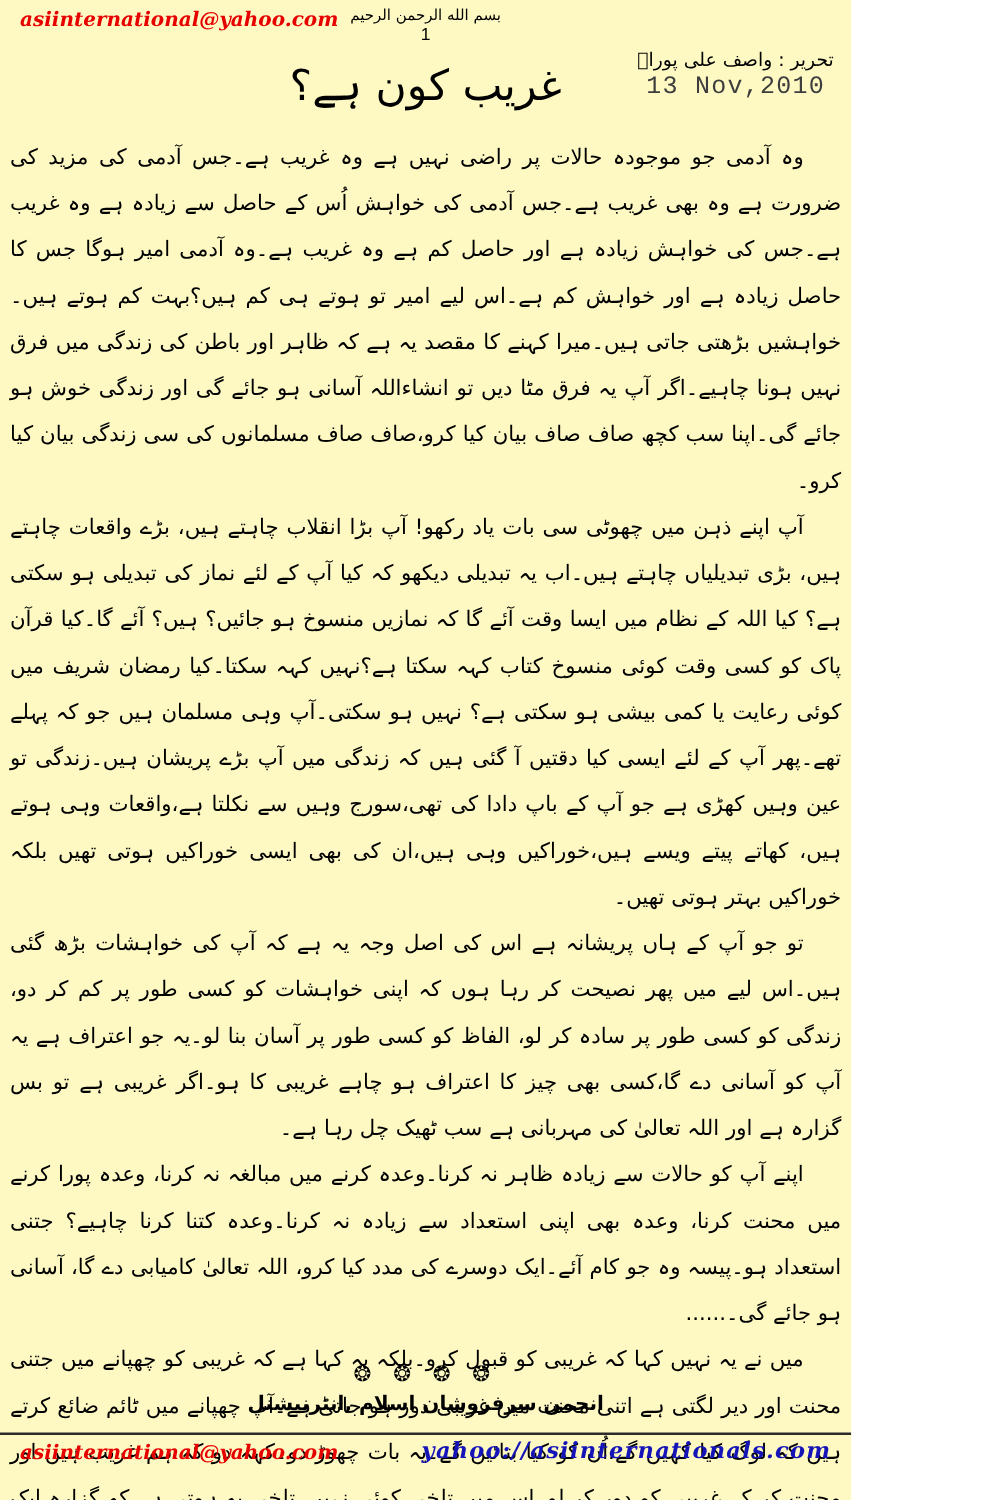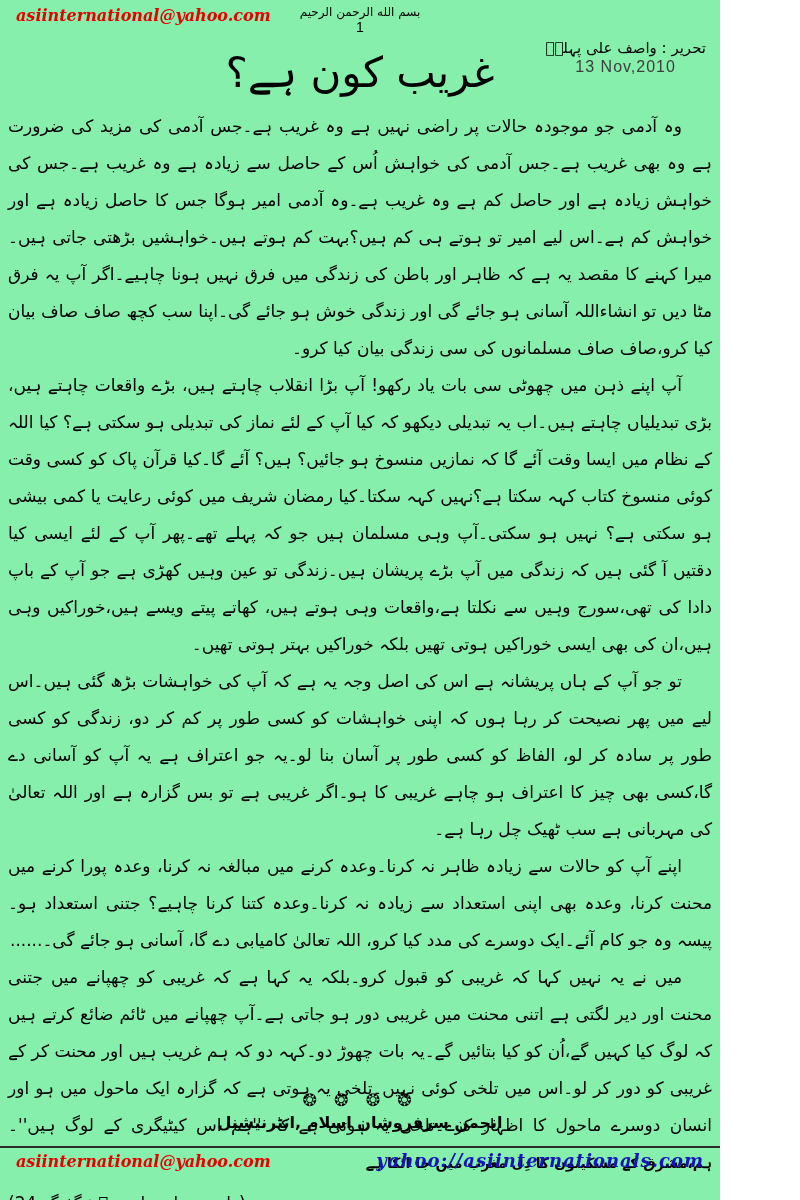--- a/index.html
+++ b/index.html
@@ -1,23 +1,22 @@
 <!DOCTYPE html>
 <html lang="ur" dir="ltr"><head>
 <meta charset="utf-8">
 <style>
   html,body{margin:0;padding:0;background:#ffffff;}
   .page{
     position:relative;
     width:681px;height:1200px;
-    background:#86efac;
+    background:#fef9c3;
     font-family:"DejaVu Sans",sans-serif;
     color:#000;
     overflow:hidden;
-    padding-left:39px;
   }
   
   .hdr-email{
     position:absolute;left:16px;top:6px;
     font-family:"DejaVu Serif",serif;
     font-style:italic;font-weight:bold;
     font-size:16px;color:#e60000;
     text-decoration:none;
   }
   .bismillah-wrap{
@@ -26,27 +25,27 @@
   }
   .bismillah{font-size:12px;line-height:16px;}
   .page-num{font-size:14px;line-height:14px;font-family:"Liberation Sans",sans-serif;}
   .writer-block{
     position:absolute;right:14px;top:38px;
     text-align:center;direction:rtl;
   }
   .writer-line{font-size:15px;line-height:20px;}
   .date-line{
     direction:ltr;
-    font-family:Liberation Sans, sans-serif;
-    font-size:16px;color:#3d3d3d;letter-spacing:1px;
+    font-family:Liberation Mono, monospace;
+    font-size:20px;color:#3d3d3d;letter-spacing:1px;
   }
   .doc-title{
     position:absolute;left:0;right:0;top:48px;
     text-align:center;direction:rtl;
-    font-size:42px;font-weight:normal;margin:0;
+    font-size:34px;font-weight:normal;margin:0;
   }
   
   .body-text{
     position:absolute;top:108px;left:8px;right:8px;
     direction:rtl;text-align:justify;
   }
   .para{
     margin:0;padding:0;
     font-size:17px;line-height:37px;
     text-indent:30px;
@@ -91,21 +90,21 @@
 <div class="page">
 
   <a class="hdr-email" href="#">asiinternational@yahoo.com</a>
 
   <div class="bismillah-wrap">
     <div class="bismillah">بسم الله الرحمن الرحيم</div>
     <div class="page-num">1</div>
   </div>
 
   <div class="writer-block">
-    <div class="writer-line">تحریر : واصف علی پہلےؒ</div>
+    <div class="writer-line">تحریر : واصف علی پوراؒ</div>
     <div class="date-line">13 Nov,2010</div>
   </div>
 
   <h1 class="doc-title">غریب کون ہے؟</h1>
 
   <div class="body-text">
     <p class="para"><span>وہ آدمی جو موجودہ حالات پر راضی نہیں ہے وہ غریب ہے۔جس آدمی کی مزید کی ضرورت ہے وہ بھی غریب ہے۔جس آدمی کی خواہش اُس کے حاصل سے زیادہ ہے وہ غریب ہے۔جس کی خواہش زیادہ ہے اور حاصل کم ہے وہ غریب ہے۔وہ آدمی امیر ہوگا جس کا حاصل زیادہ ہے اور خواہش کم ہے۔اس لیے امیر تو ہوتے ہی کم ہیں؟بہت کم ہوتے ہیں۔خواہشیں بڑھتی جاتی ہیں۔میرا کہنے کا مقصد یہ ہے کہ ظاہر اور باطن کی زندگی میں فرق نہیں ہونا چاہیے۔اگر آپ یہ فرق مٹا دیں تو انشاءاللہ آسانی ہو جائے گی اور زندگی خوش ہو جائے گی۔اپنا سب کچھ صاف صاف بیان کیا کرو،صاف صاف مسلمانوں کی سی زندگی بیان کیا کرو۔</span></p>
     <p class="para"><span>آپ اپنے ذہن میں چھوٹی سی بات یاد رکھو!  آپ بڑا انقلاب چاہتے ہیں،  بڑے واقعات چاہتے ہیں،  بڑی تبدیلیاں چاہتے ہیں۔اب یہ تبدیلی دیکھو کہ کیا آپ کے لئے نماز کی تبدیلی ہو سکتی ہے؟  کیا اللہ کے نظام میں ایسا وقت آئے گا کہ نمازیں منسوخ ہو جائیں؟ ہیں؟ آئے گا۔کیا قرآن پاک کو کسی وقت کوئی منسوخ کتاب کہہ سکتا ہے؟نہیں کہہ سکتا۔کیا رمضان شریف میں کوئی رعایت یا کمی بیشی ہو سکتی ہے؟  نہیں ہو سکتی۔آپ وہی مسلمان ہیں جو کہ پہلے تھے۔پھر آپ کے لئے ایسی کیا دقتیں آ گئی ہیں کہ زندگی میں آپ بڑے پریشان ہیں۔زندگی تو عین وہیں کھڑی ہے جو آپ کے باپ دادا کی تھی،سورج وہیں سے نکلتا ہے،واقعات وہی ہوتے ہیں،  کھاتے پیتے ویسے ہیں،خوراکیں وہی ہیں،ان کی بھی ایسی خوراکیں ہوتی تھیں بلکہ خوراکیں بہتر ہوتی تھیں۔</span></p>
     <p class="para"><span>تو جو آپ کے ہاں پریشانہ ہے اس کی اصل وجہ یہ ہے کہ آپ کی خواہشات بڑھ گئی ہیں۔اس لیے میں پھر نصیحت کر رہا ہوں کہ اپنی خواہشات کو کسی طور پر کم کر دو،  زندگی کو کسی طور پر سادہ کر لو،  الفاظ کو کسی طور پر آسان بنا لو۔یہ جو اعتراف ہے یہ آپ کو آسانی دے گا،کسی بھی چیز کا اعتراف ہو چاہے غریبی کا ہو۔اگر غریبی ہے تو بس گزارہ ہے اور اللہ تعالیٰ کی مہربانی ہے سب ٹھیک چل رہا ہے۔</span></p>
     <p class="para"><span>اپنے آپ کو حالات سے زیادہ ظاہر نہ کرنا۔وعدہ کرنے میں مبالغہ نہ کرنا،  وعدہ پورا کرنے میں محنت کرنا،  وعدہ بھی اپنی استعداد سے زیادہ نہ کرنا۔وعدہ کتنا کرنا چاہیے؟  جتنی استعداد ہو۔پیسہ وہ جو کام آئے۔ایک دوسرے کی مدد کیا کرو،  اللہ تعالیٰ کامیابی دے گا،  آسانی ہو جائے گی۔......</span></p>

